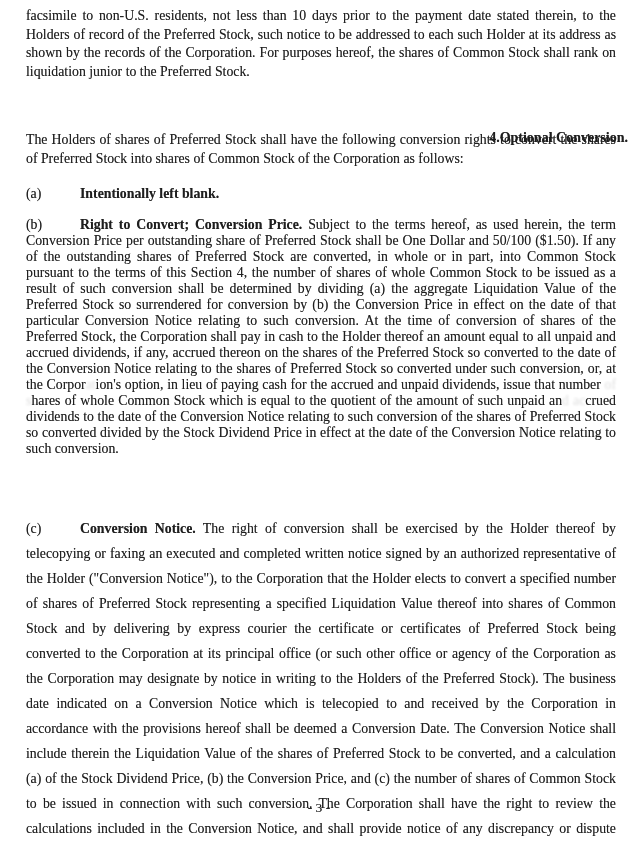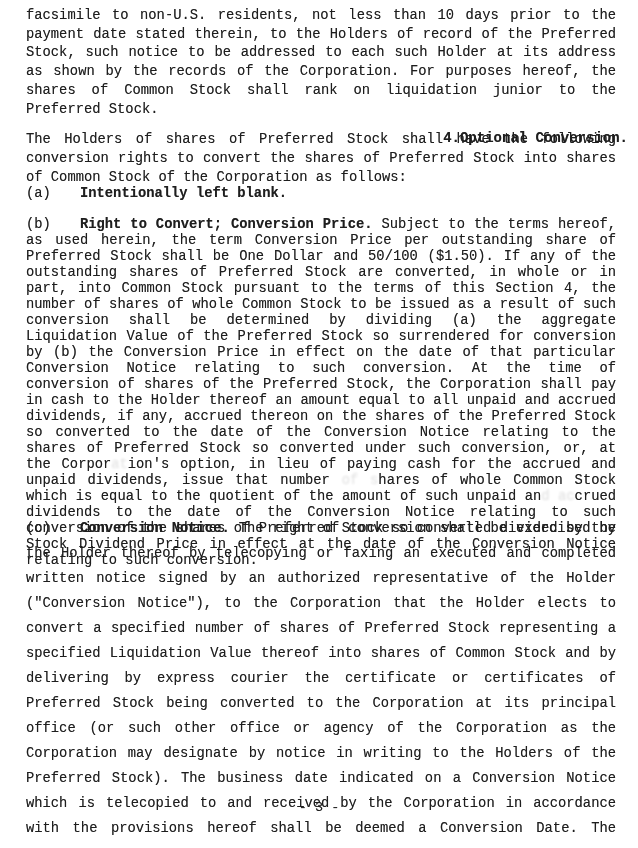--- a/index.html
+++ b/index.html
@@ -1,21 +1,21 @@
 <!DOCTYPE html>
 <html><head>
 <meta charset="utf-8">
 <style>
   html, body { margin: 0; padding: 0; background: #ffffff; }
   .page {
     position: relative;
     width: 638px;
     height: 844px;
     background: #ffffff;
-    font-family: Liberation Mono, monospace;
+    font-family: Liberation Serif, serif;
     color: #1e1e1e;
     overflow: hidden;
     text-shadow: 0 0 0.6px rgba(30,30,30,0.5);
   }
   .block {
     position: absolute;
     left: 26px;
     width: 590px;
     font-size: 13.8px;
   }

